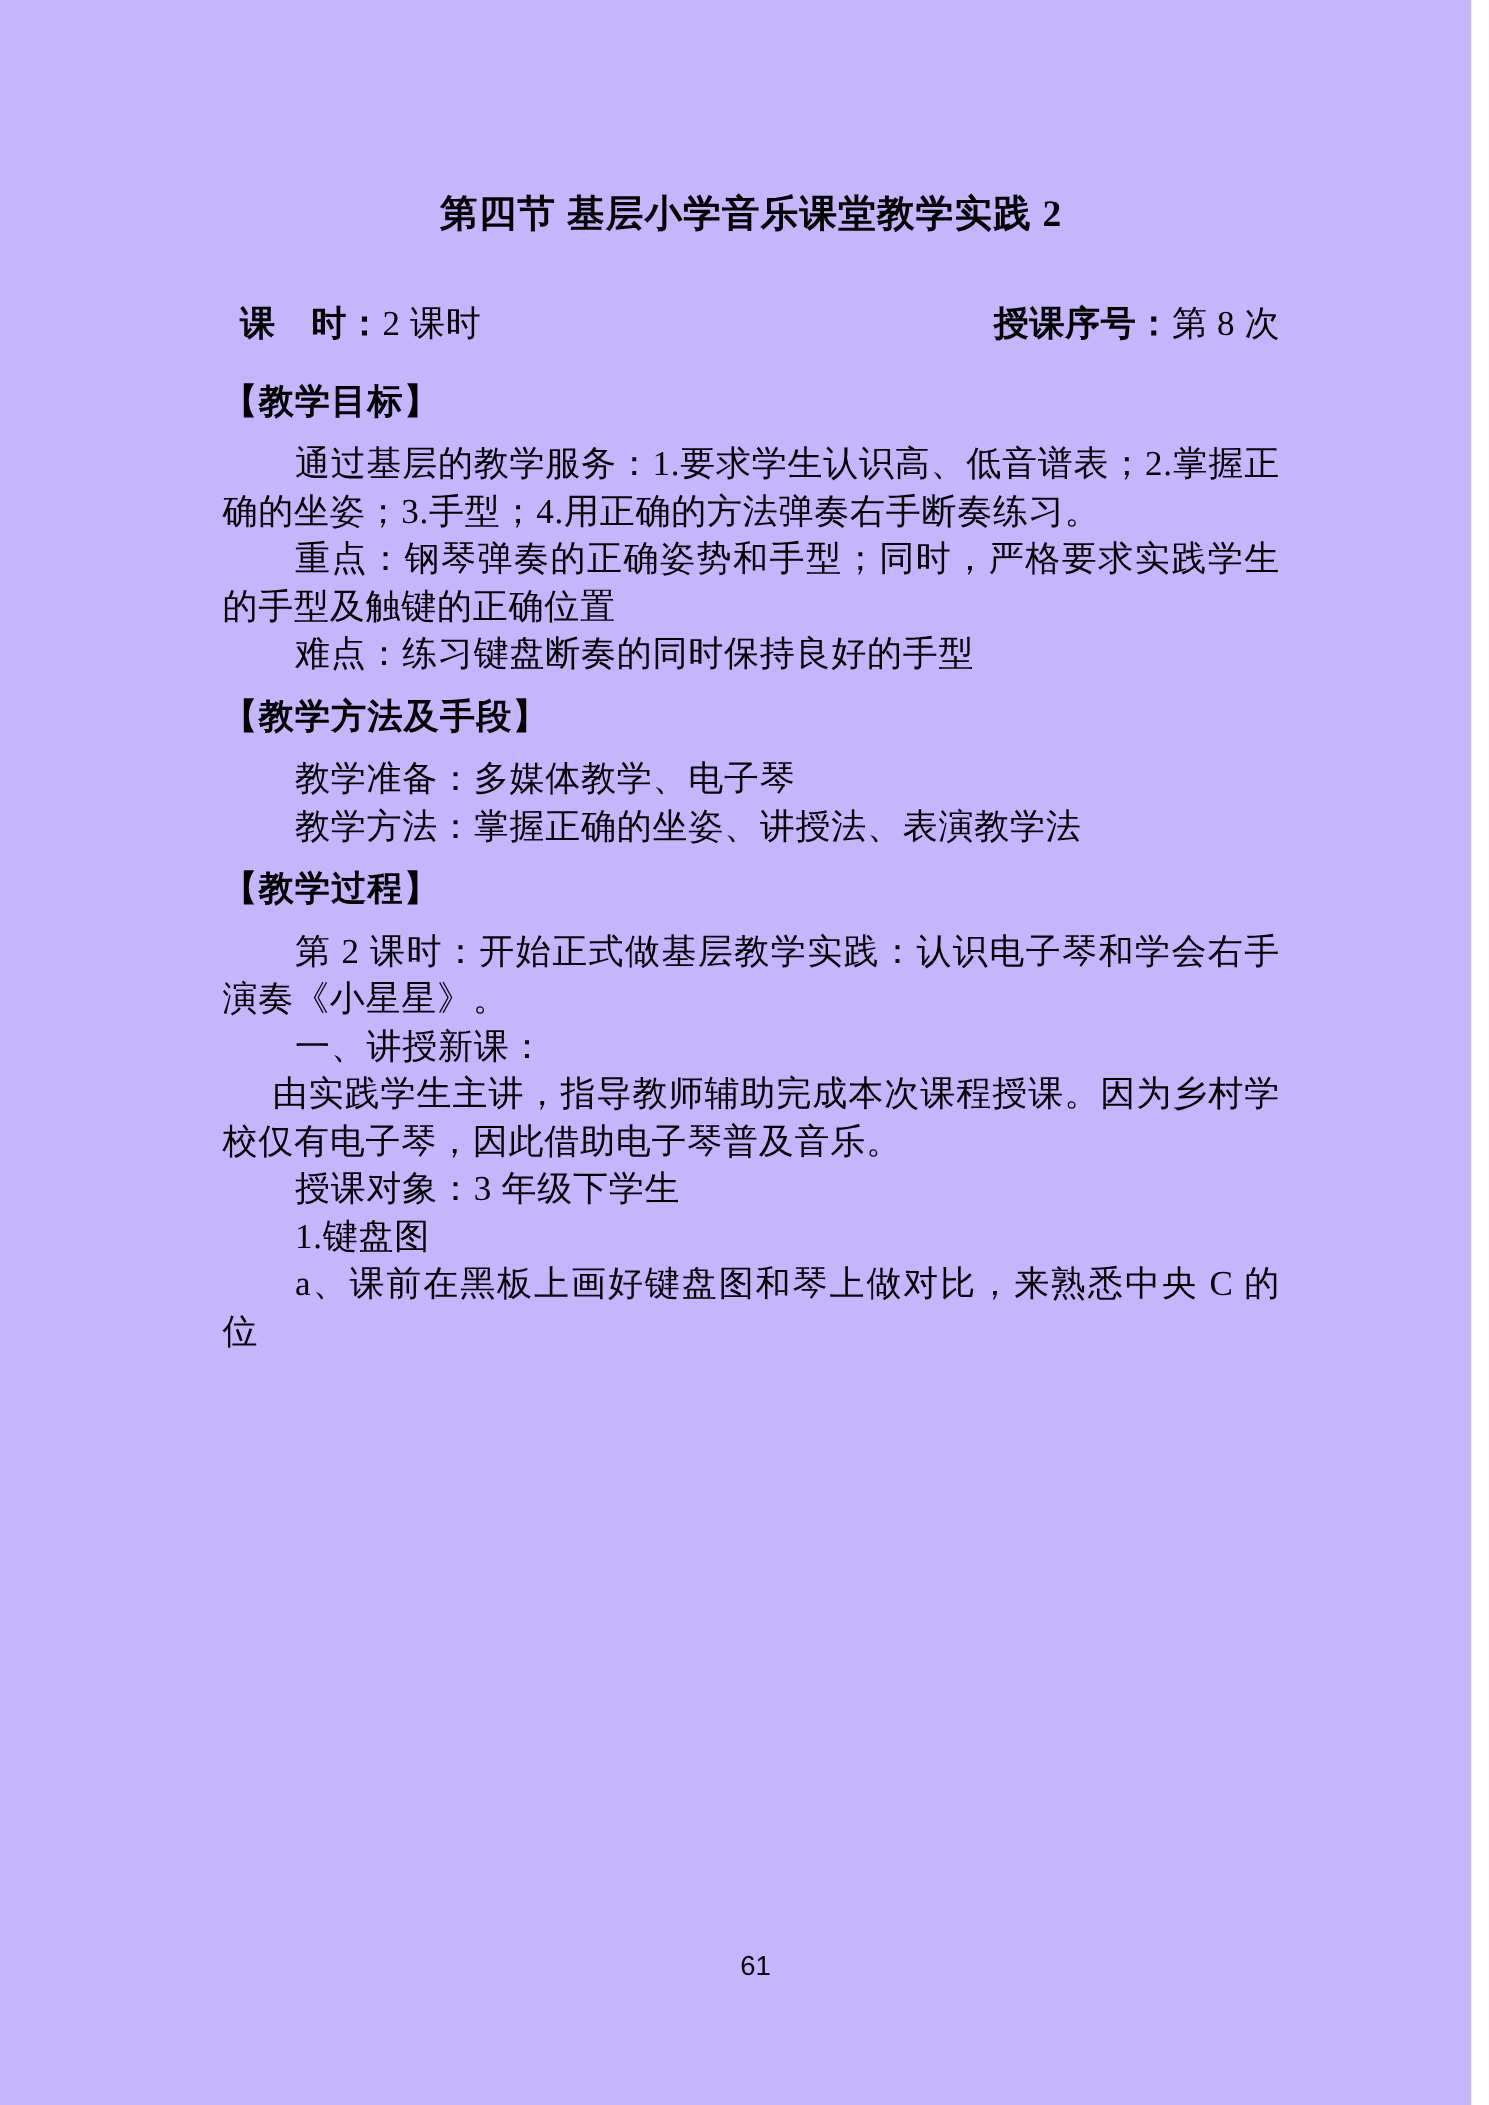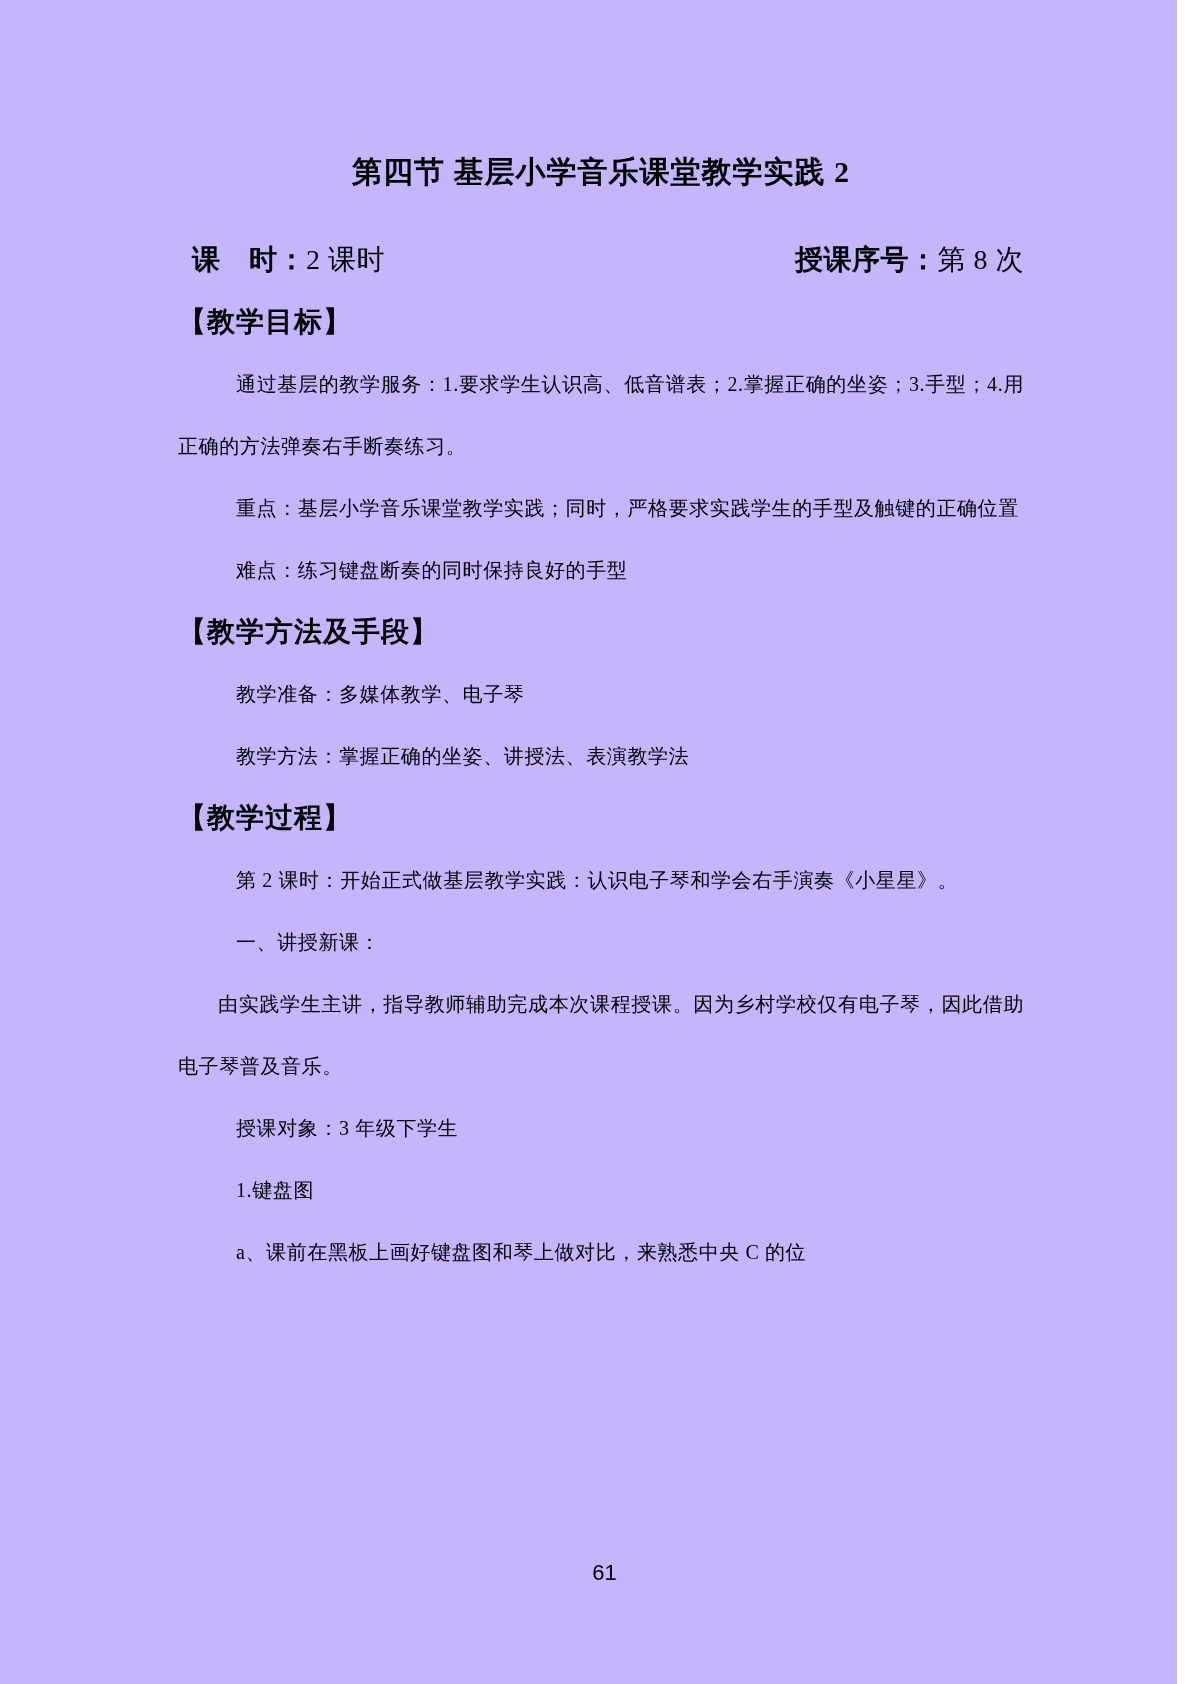--- a/index.html
+++ b/index.html
@@ -45,22 +45,22 @@
   .meta-value {
     font-weight: normal;
   }
   .heading {
     font-size: 28px;
     font-weight: bold;
     line-height: 62px;
     letter-spacing: 1px;
   }
   .para {
-    font-size: 20px;
-    line-height: 62px;
+    font-size: 28px;
+    line-height: 38px;
     text-align: justify;
     text-indent: 58px;
     letter-spacing: 0.6px;
   }
   .para.indent-small {
     text-indent: 40px;
   }
   .footer-page-num {
     position: absolute;
     top: 1560px;
@@ -81,21 +81,21 @@
     <div class="doc-title">第四节 基层小学音乐课堂教学实践 2</div>
 
     <div class="meta-row">
       <span><span class="meta-label">课　时：</span><span class="meta-value">2 课时</span></span>
       <span><span class="meta-label">授课序号：</span><span class="meta-value">第 8 次</span></span>
     </div>
 
     <div class="heading">【教学目标】</div>
     <div class="para">通过基层的教学服务：1.要求学生认识高、低音谱表；2.掌握正确的坐姿；3.手型；4.用正确的方法弹奏右手断奏练习。</div>
 
-    <div class="para">重点：基层小学音乐课堂教学实践；同时，严格要求实践学生的手型及触键的正确位置</div>
+    <div class="para">重点：钢琴弹奏的正确姿势和手型；同时，严格要求实践学生的手型及触键的正确位置</div>
     <div class="para">难点：练习键盘断奏的同时保持良好的手型</div>
 
     <div class="heading">【教学方法及手段】</div>
     <div class="para">教学准备：多媒体教学、电子琴</div>
     <div class="para">教学方法：掌握正确的坐姿、讲授法、表演教学法</div>
 
     <div class="heading">【教学过程】</div>
     <div class="para">第 2 课时：开始正式做基层教学实践：认识电子琴和学会右手演奏《小星星》。</div>
     <div class="para">一、讲授新课：</div>
     <div class="para indent-small">由实践学生主讲，指导教师辅助完成本次课程授课。因为乡村学校仅有电子琴，因此借助电子琴普及音乐。</div>

